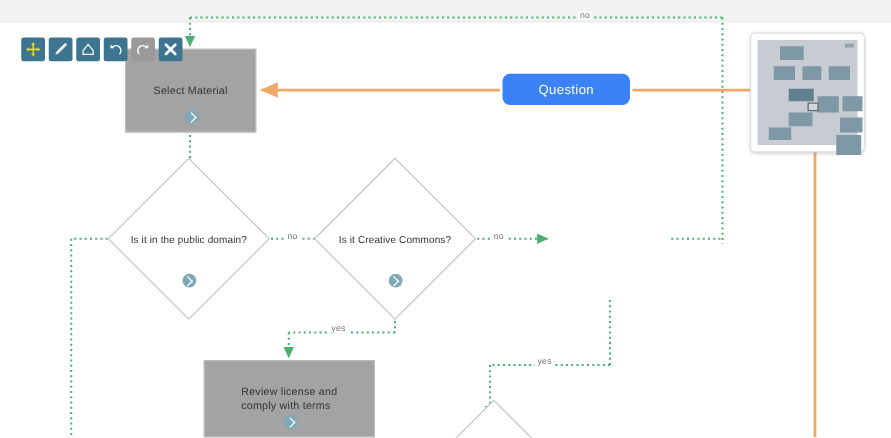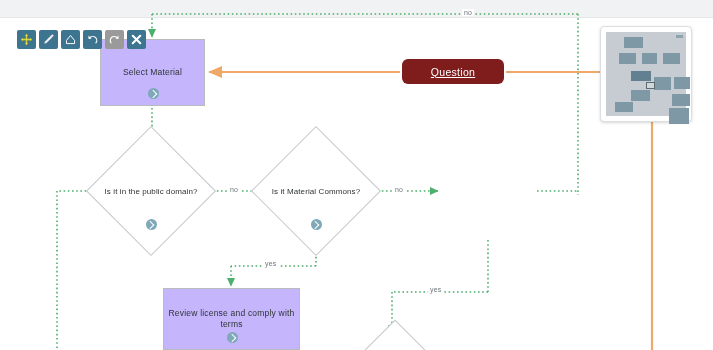--- a/index.html
+++ b/index.html
@@ -16,30 +16,29 @@
   .top-band{position:absolute;left:0;top:0;width:713px;height:17px;background:#f1f2f3;}
   .top-band-line{position:absolute;left:0;top:17px;width:713px;height:1px;background:#e6e7e8;}
 
   
   svg.layer{position:absolute;left:0;top:0;width:713px;height:350px;overflow:visible;}
 
   
   .node{
     position:absolute;
     box-sizing:border-box;
-    background:#c4b5fd;
+    background:#a3a3a3;
     border:1px solid #b9bcbe;
     display:flex;align-items:center;justify-content:center;
     color:#2f3436;
     font-size:8.5px;
     letter-spacing:.2px;
-    text-align:center;
   }
   #node-select-material{left:100px;top:39px;width:105px;height:67px;}
-  #node-review-license{left:163px;top:288px;width:137px;height:62px;}
+  #node-review-license{left:163px;top:288px;width:137px;height:62px;padding-left:25px;}
   .node .label{pointer-events:none;line-height:11px;padding:0 4px;}
 
   
   .diamond{
     position:absolute;
     display:flex;align-items:center;justify-content:center;
   }
   .diamond .dshape{
     position:absolute;left:0;top:0;width:100%;height:100%;
     background:#ffffff;
@@ -78,24 +77,24 @@
     content:"";
     width:5px;height:5px;
     border-top:1.4px solid #ffffff;
     border-right:1.4px solid #ffffff;
     transform:rotate(45deg) translate(-0.6px,0.6px);
   }
 
   
   #question-pill{
     position:absolute;left:402px;top:59px;width:102px;height:25px;
-    background:#7f1d1d;
+    background:#3b82f6;
     border-radius:6px;
     display:flex;align-items:center;justify-content:center;
-    color:#ffffff;font-size:10.5px;letter-spacing:.3px;text-decoration:underline;
+    color:#ffffff;font-size:10.5px;letter-spacing:.3px;
   }
 
   
   #shape-toolbar{
     position:absolute;left:17px;top:30px;
     display:flex;gap:3px;align-items:center;
     z-index:40;
   }
   .tool-btn{
     width:19px;height:19px;border-radius:2px;
@@ -218,21 +217,21 @@
   </div>
 
   <div class="diamond" id="dia-public-domain">
     <span class="dshape"></span>
     <span class="label">Is it in the public domain?</span>
     <span class="handle" style="left:40.5px;top:74px;"></span>
   </div>
 
   <div class="diamond" id="dia-creative-commons">
     <span class="dshape"></span>
-    <span class="label">Is it Material Commons?</span>
+    <span class="label">Is it Creative Commons?</span>
     <span class="handle" style="left:40.5px;top:74px;"></span>
   </div>
 
 
   <div id="dia-partial">
     <span class="dshape"></span>
   </div>
 
   <span class="edge-label" style="left:462px;top:9px;">no</span>
   <span class="edge-label" style="left:228px;top:186px;">no</span>

